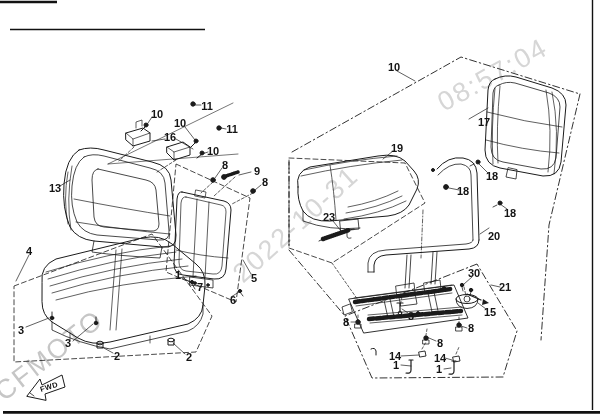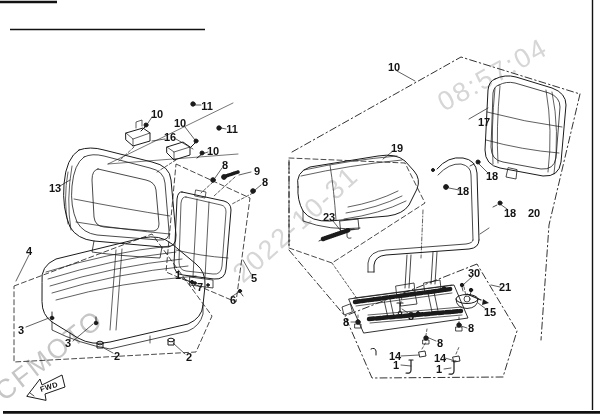--- a/index.html
+++ b/index.html
@@ -302,21 +302,21 @@
       <span class="callout" style="left: 68px; top: 343px;">3</span>
       <span class="callout" style="left: 117px; top: 356px;">2</span>
       <span class="callout" style="left: 189px; top: 357px;">2</span>
       <span class="callout" style="left: 394px; top: 67px;">10</span>
       <span class="callout" style="left: 397px; top: 148px; text-align: center;">19</span>
       <span class="callout" style="left: 329px; top: 217px;">23</span>
       <span class="callout" style="left: 464px; top: 122px; margin-left: 20px;">17</span>
       <span class="callout" style="left: 492px; top: 176px;">18</span>
       <span class="callout" style="left: 463px; top: 191px;">18</span>
       <span class="callout" style="left: 510px; top: 213px;">18</span>
-      <span class="callout" style="left: 494px; top: 213px; margin-left: 40px;">20</span>
+      <span class="callout" style="left: 494px; top: 236px;">20</span>
       <span class="callout" style="left: 474px; top: 273px;">30</span>
       <span class="callout" style="left: 505px; top: 287px;">21</span>
       <span class="callout" style="left: 490px; top: 312px;">15</span>
       <span class="callout" style="left: 346px; top: 322px;">8</span>
       <span class="callout" style="left: 471px; top: 328px;">8</span>
       <span class="callout" style="left: 411px; top: 316px;">3</span>
       <span class="callout" style="left: 440px; top: 343px;">8</span>
       <span class="callout" style="left: 395px; top: 356px;">14</span>
       <span class="callout" style="left: 396px; top: 365px;">1</span>
       <span class="callout" style="left: 440px; top: 358px;">14</span>

